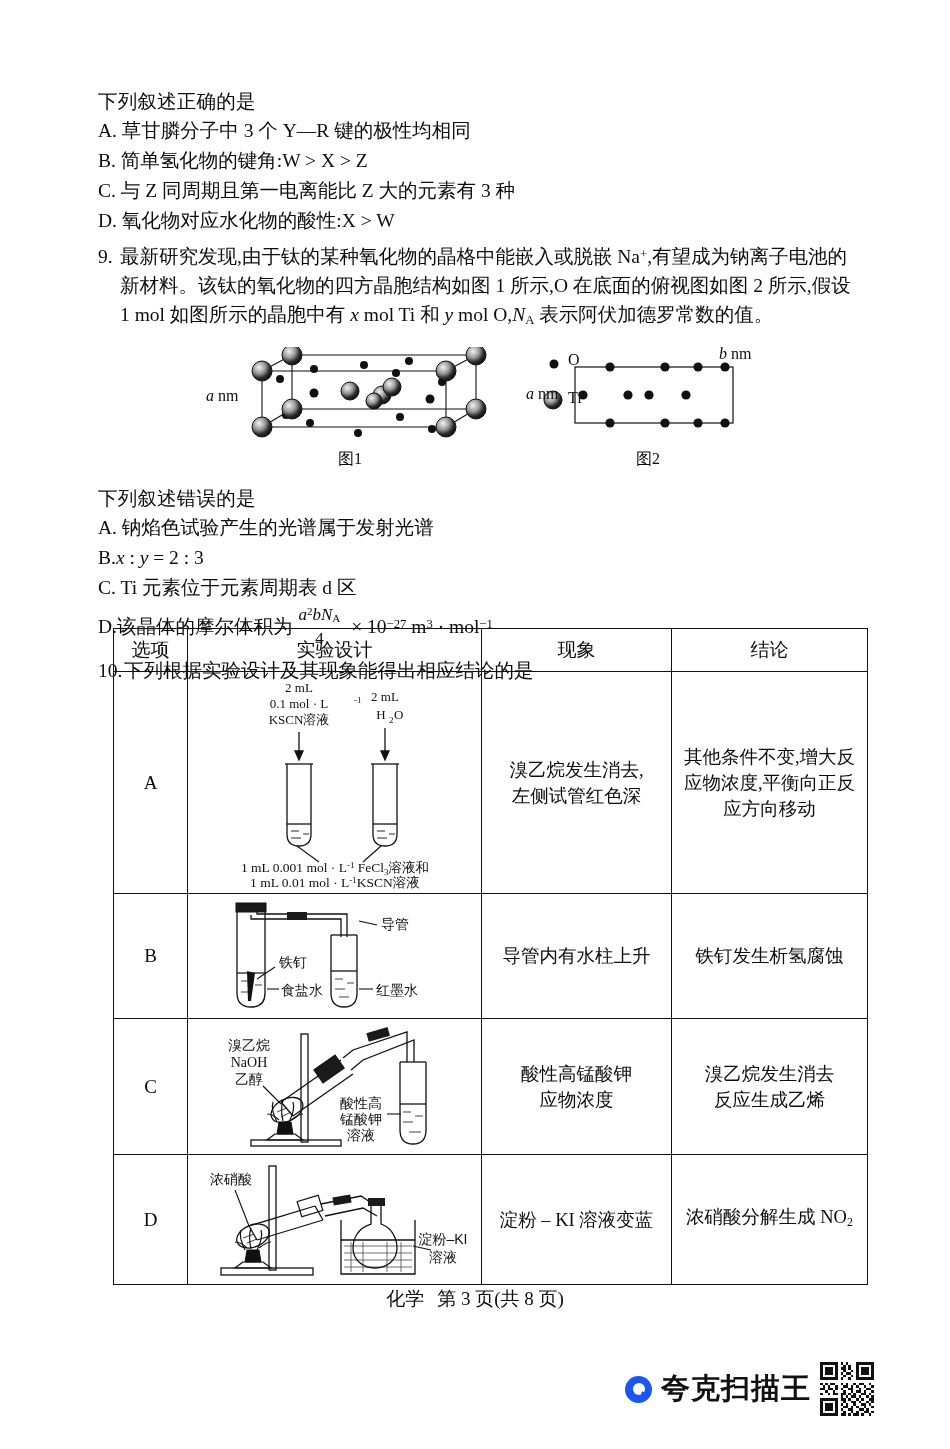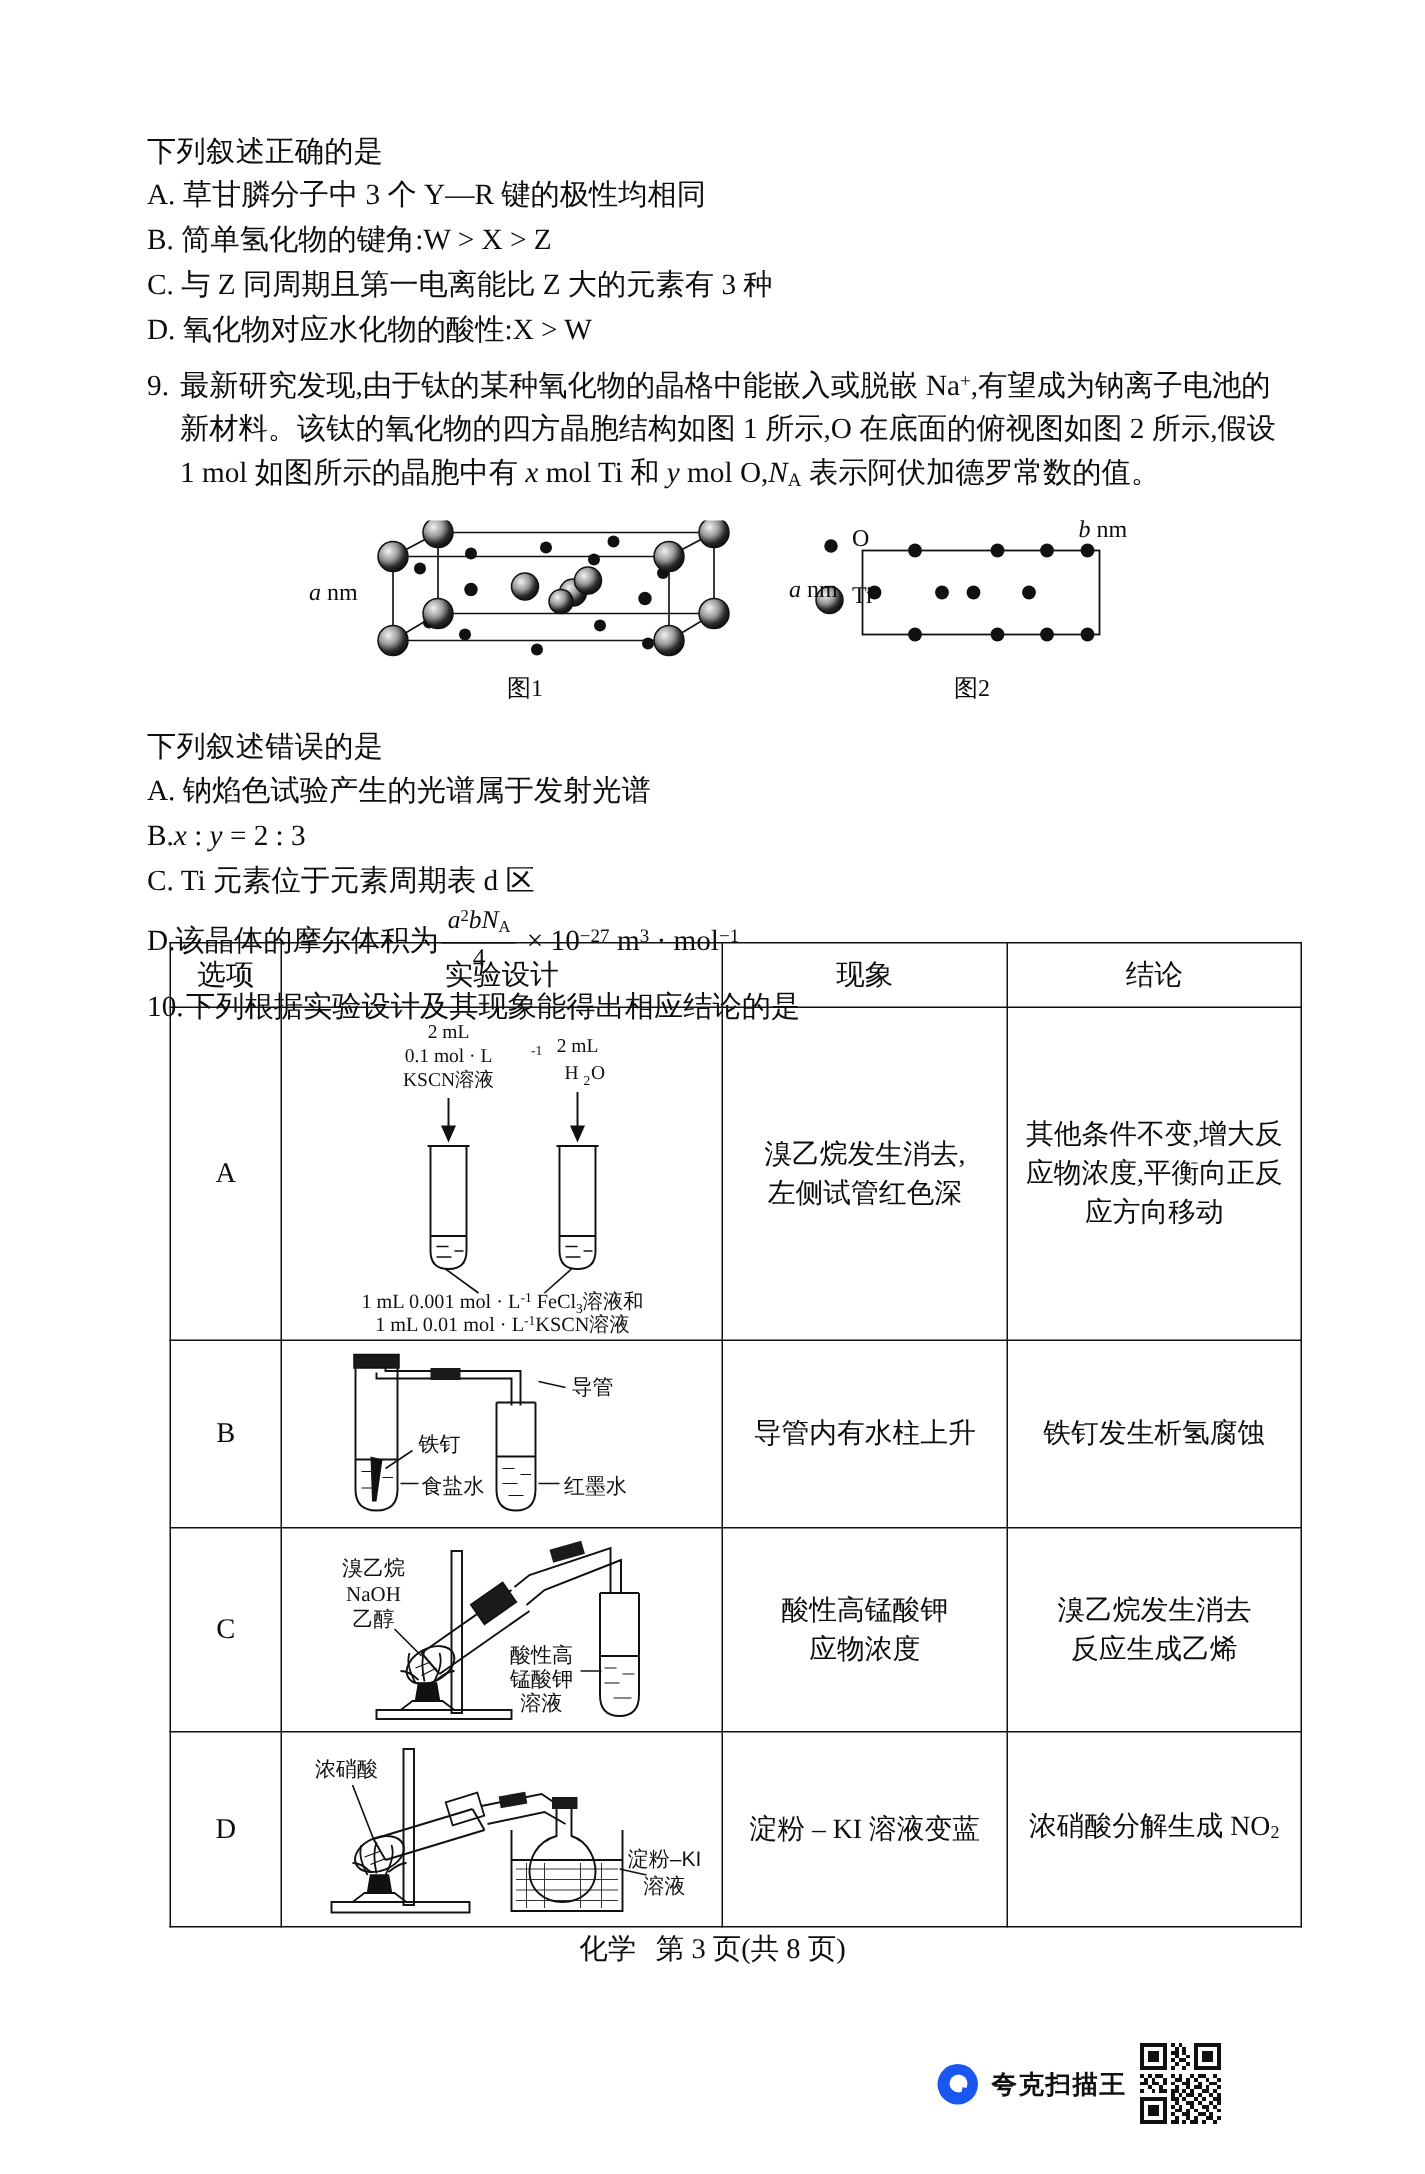--- a/index.html
+++ b/index.html
@@ -159,21 +159,21 @@
     position: absolute;
     left: 15.5px; top: 16px;
     width: 7px; height: 7px;
     background: #1a56f0;
     transform: rotate(10deg);
     z-index: 2;
   }
   .wm-text {
     font-family: "Liberation Sans", sans-serif;
     font-weight: bold;
-    font-size: 17px;
+    font-size: 29px;
     color: #111;
     letter-spacing: 1px;
     white-space: nowrap;
   }
   .wm-qr { width: 54px; height: 54px; }
 </style>
 </head>
 <body>
 
 <div class="page">

